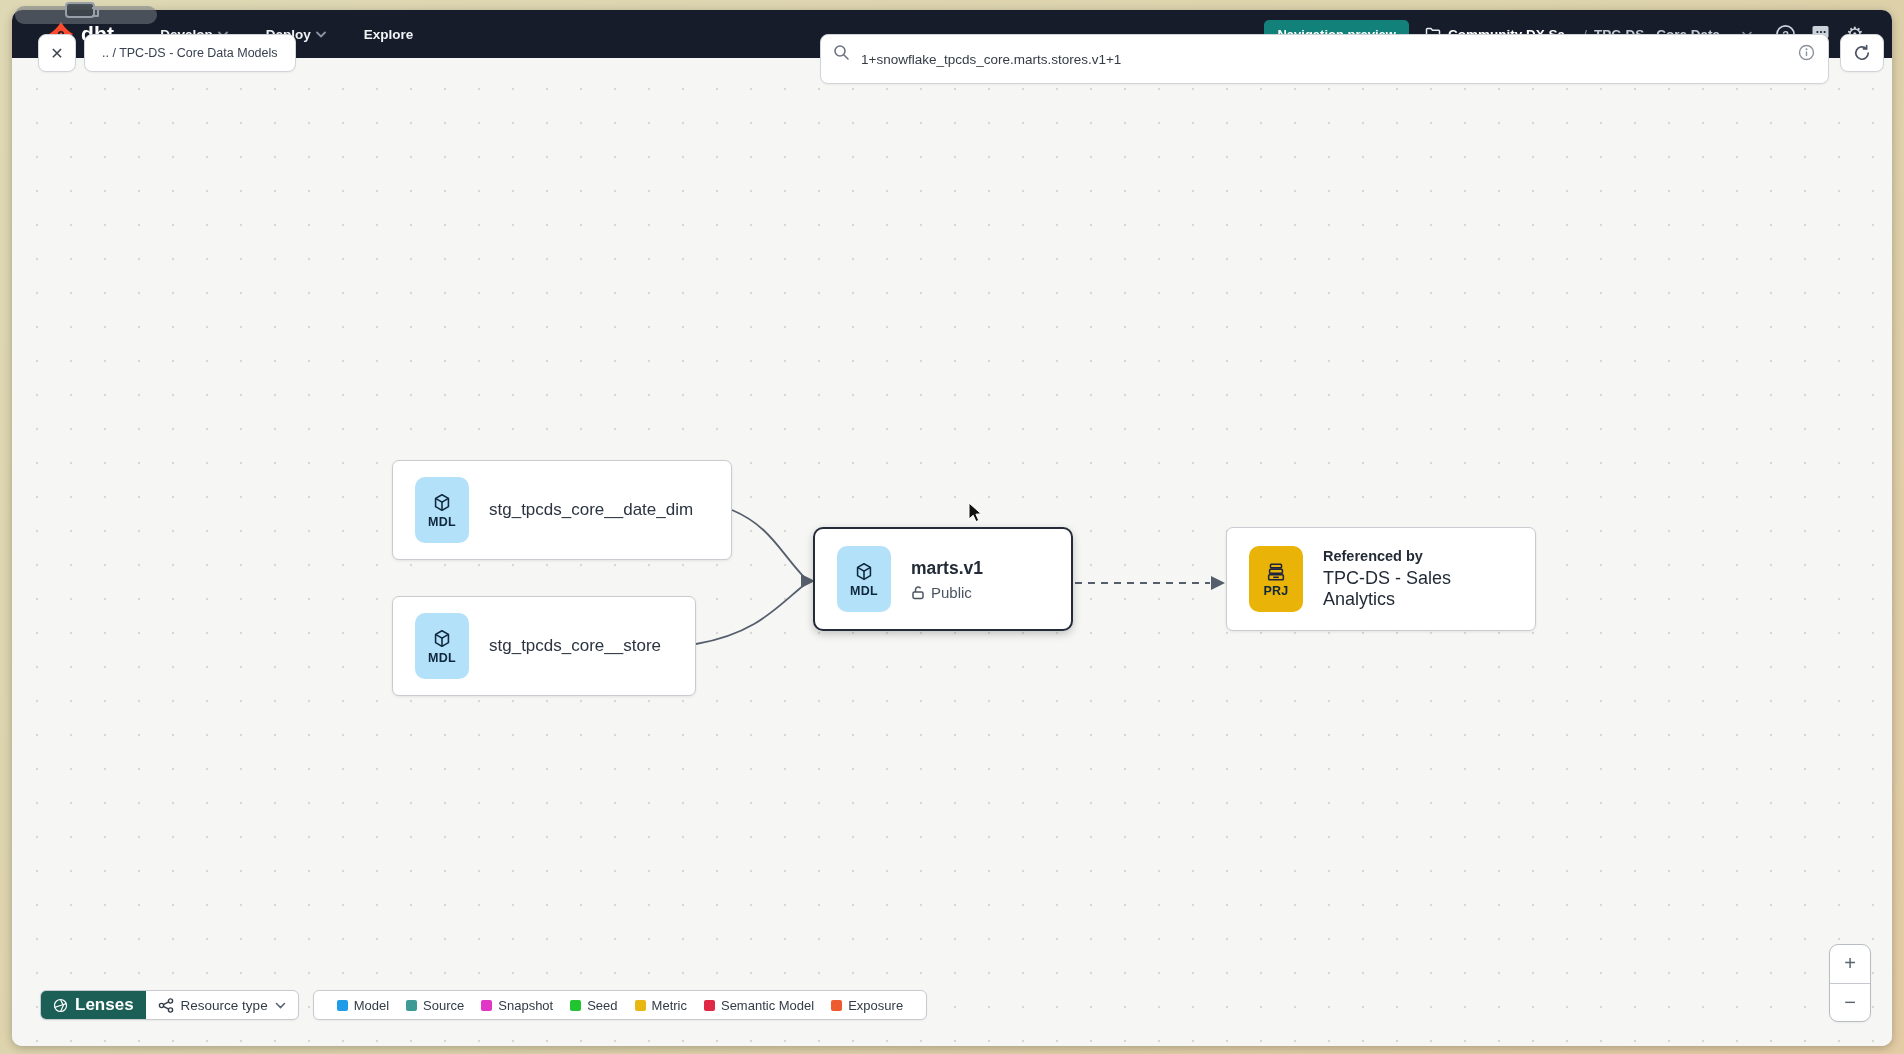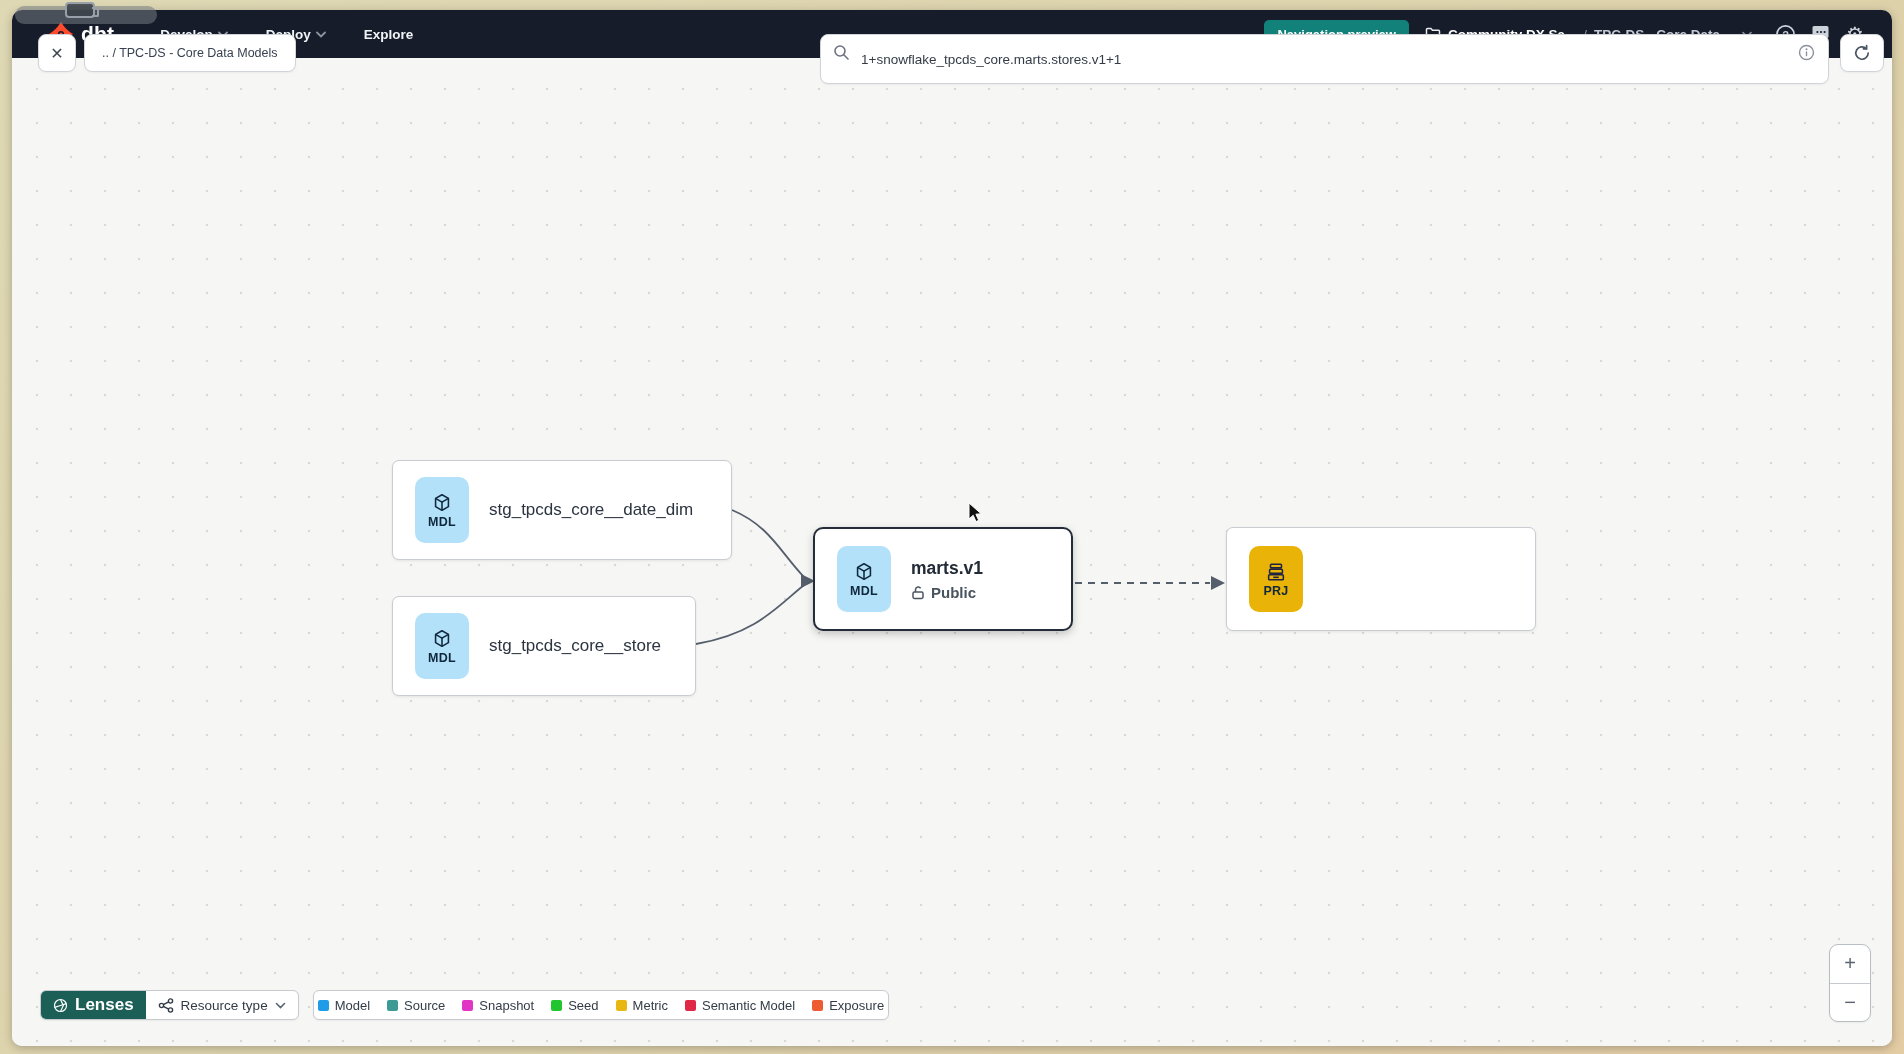--- a/index.html
+++ b/index.html
@@ -83,21 +83,21 @@
     box-shadow:0 1px 3px rgba(0,0,0,.08); cursor:pointer;
   }
   .node.selected { border:2px solid #232c38; border-radius:10px; box-shadow:0 3px 8px rgba(0,0,0,.22); }
   .node-badge {
     width:54px; height:66px; border-radius:10px; flex:0 0 auto;
     display:flex; flex-direction:column; align-items:center; justify-content:center; gap:1px;
   }
   .node-badge .badge-label { font-size:12.5px; font-weight:bold; color:#10283c; letter-spacing:.3px; }
   .node-label { font-size:17px; color:#2b3440; font-weight:500; white-space:nowrap; }
   .node-title { font-size:17.5px; color:#222b36; font-weight:600; }
-  .node-sub { display:flex; align-items:center; gap:6px; margin-top:5px; font-size:15px; color:#4a5460;font-weight:bold; }
+  .node-sub { display:flex; align-items:center; gap:6px; margin-top:5px; font-size:15px; color:#4a5460; }
   .node-reftitle { font-size:14.5px; color:#222b36; font-weight:600; }
   .node-refname { font-size:18px; color:#222b36; margin-top:4px; }
 
   #node-date-dim { left:380px; top:402px; width:340px; height:100px; }
   #node-store    { left:380px; top:538px; width:304px; height:100px; }
   #node-stores-v1{ left:801px; top:469px; width:260px; height:104px; }
   #node-project  { left:1214px; top:469px; width:310px; height:104px; }
 
   .edges { position:absolute; inset:0; width:100%; height:100%; pointer-events:none; }
 
@@ -106,21 +106,21 @@
   .lens-group {
     display:flex; align-items:stretch; height:30px; border:1px solid #c7cbd0;
     border-radius:6px; overflow:hidden; background:#fff; box-shadow:0 1px 2px rgba(0,0,0,.05);
   }
   .lens-seg {
     display:flex; align-items:center; gap:7px; padding:0 12px;
     color:#fff; font-size:17px; font-weight:bold; cursor:pointer;
   }
   .res-seg { display:flex; align-items:center; gap:7px; padding:0 12px; color:#323c47; font-size:13.5px; cursor:pointer; }
   .legend-pill {
-    display:flex; align-items:center; gap:17px; height:30px; padding:0 4px;
+    display:flex; align-items:center; gap:17px; height:30px; padding:0 23px;
     background:#fff; border:1px solid #c7cbd0; border-radius:6px;
     box-shadow:0 1px 2px rgba(0,0,0,.05);
   }
   .legend-item { display:flex; align-items:center; gap:6px; font-size:13px; color:#333c47; font-weight:500; }
   .swatch { width:11px; height:11px; border-radius:2px; display:inline-block; }
 
   
   .zoom-ctrl {
     position:absolute; right:21px; bottom:24px; width:42px; height:78px;
     background:#fff; border:1px solid #b9bec4; border-radius:9px; overflow:hidden;
@@ -281,20 +281,24 @@
       <div class="node-badge" style="background-color: #eab308;">
         <span>
           <svg width="22" height="22" viewBox="0 0 24 24" fill="none" stroke="#1c2440" stroke-width="1.7" stroke-linejoin="round">
             <rect x="6" y="3.5" width="12" height="4" rx="1"></rect>
             <rect x="5" y="9" width="14" height="4.5" rx="1"></rect>
             <rect x="4" y="15" width="16" height="5.5" rx="1"></rect>
             <path d="M9 17.8 h6"></path>
           </svg>
         </span>
         <span class="badge-label">PRJ</span>
+      </div>
+      <div>
+        <div class="node-reftitle">Referenced by</div>
+        <div class="node-refname">TPC-DS - Sales Analytics</div>
       </div>
     </div>
   </div>
 
   <div class="btn-card close-btn">
     <span style="font-size:16px;">✕</span>
   </div>
 
   <div class="btn-card crumb-chip">
     <span>.. / TPC-DS - Core Data Models</span>

